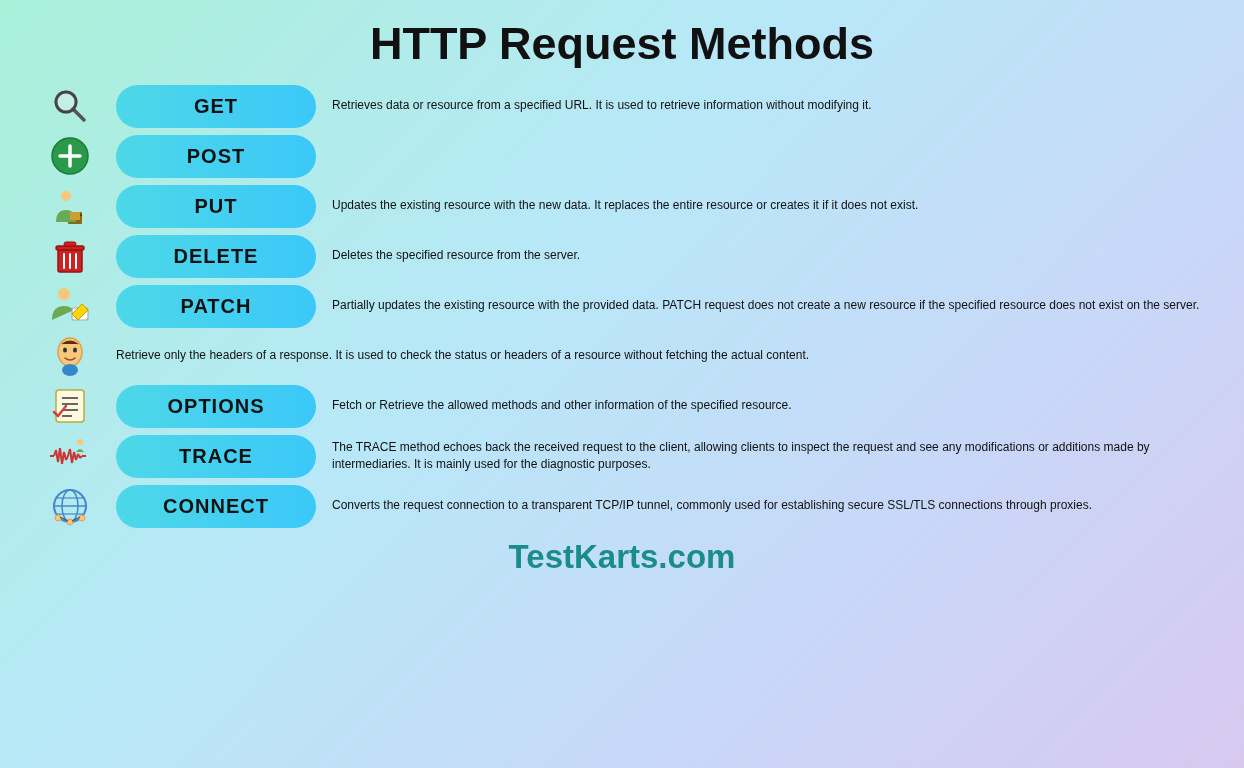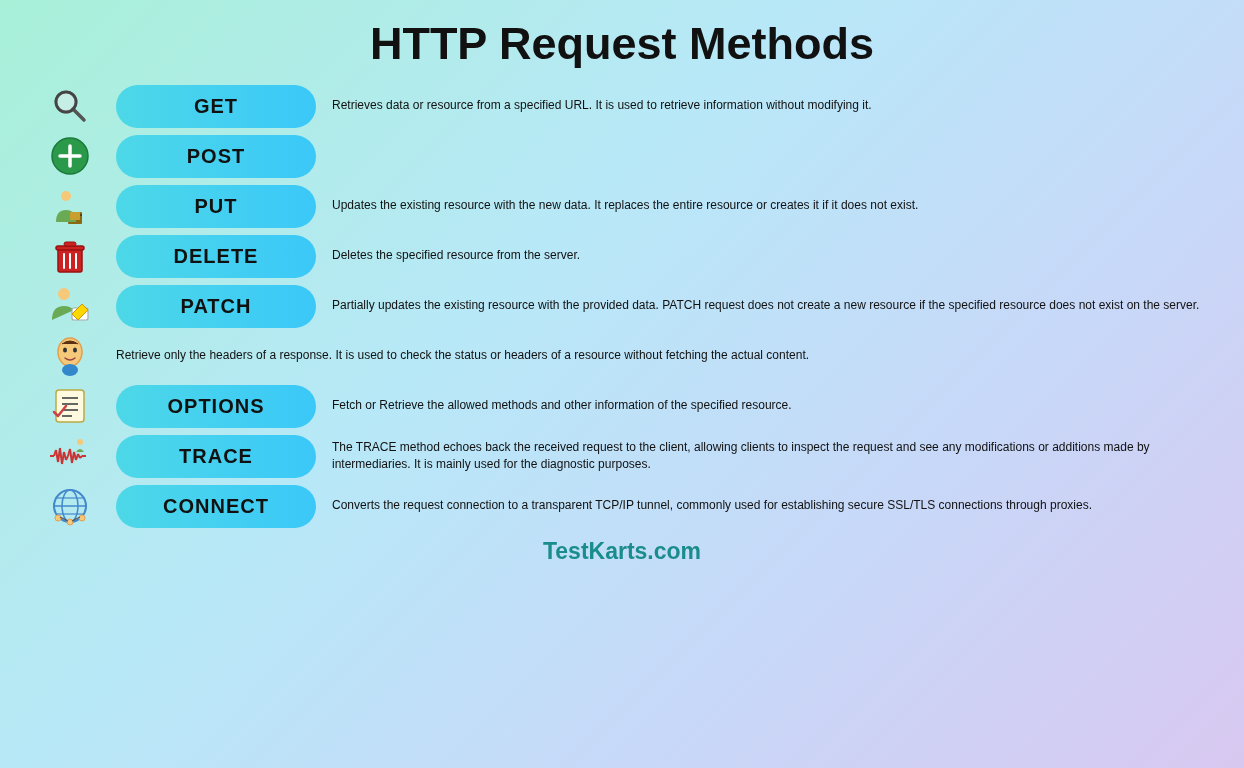--- a/index.html
+++ b/index.html
@@ -60,21 +60,21 @@
     }
 
     .method-desc {
       flex: 1;
       font-size: 12px;
       color: #111;
       line-height: 1.45;
     }
 
     .footer-brand {
-      font-size: 23px;
+      font-size: 33px;
       font-weight: bold;
       color: #1a8c8c;
       margin-top: 10px;
       text-align: center;
     }
 
     
     .icon-svg {
       width: 44px;
       height: 44px;

